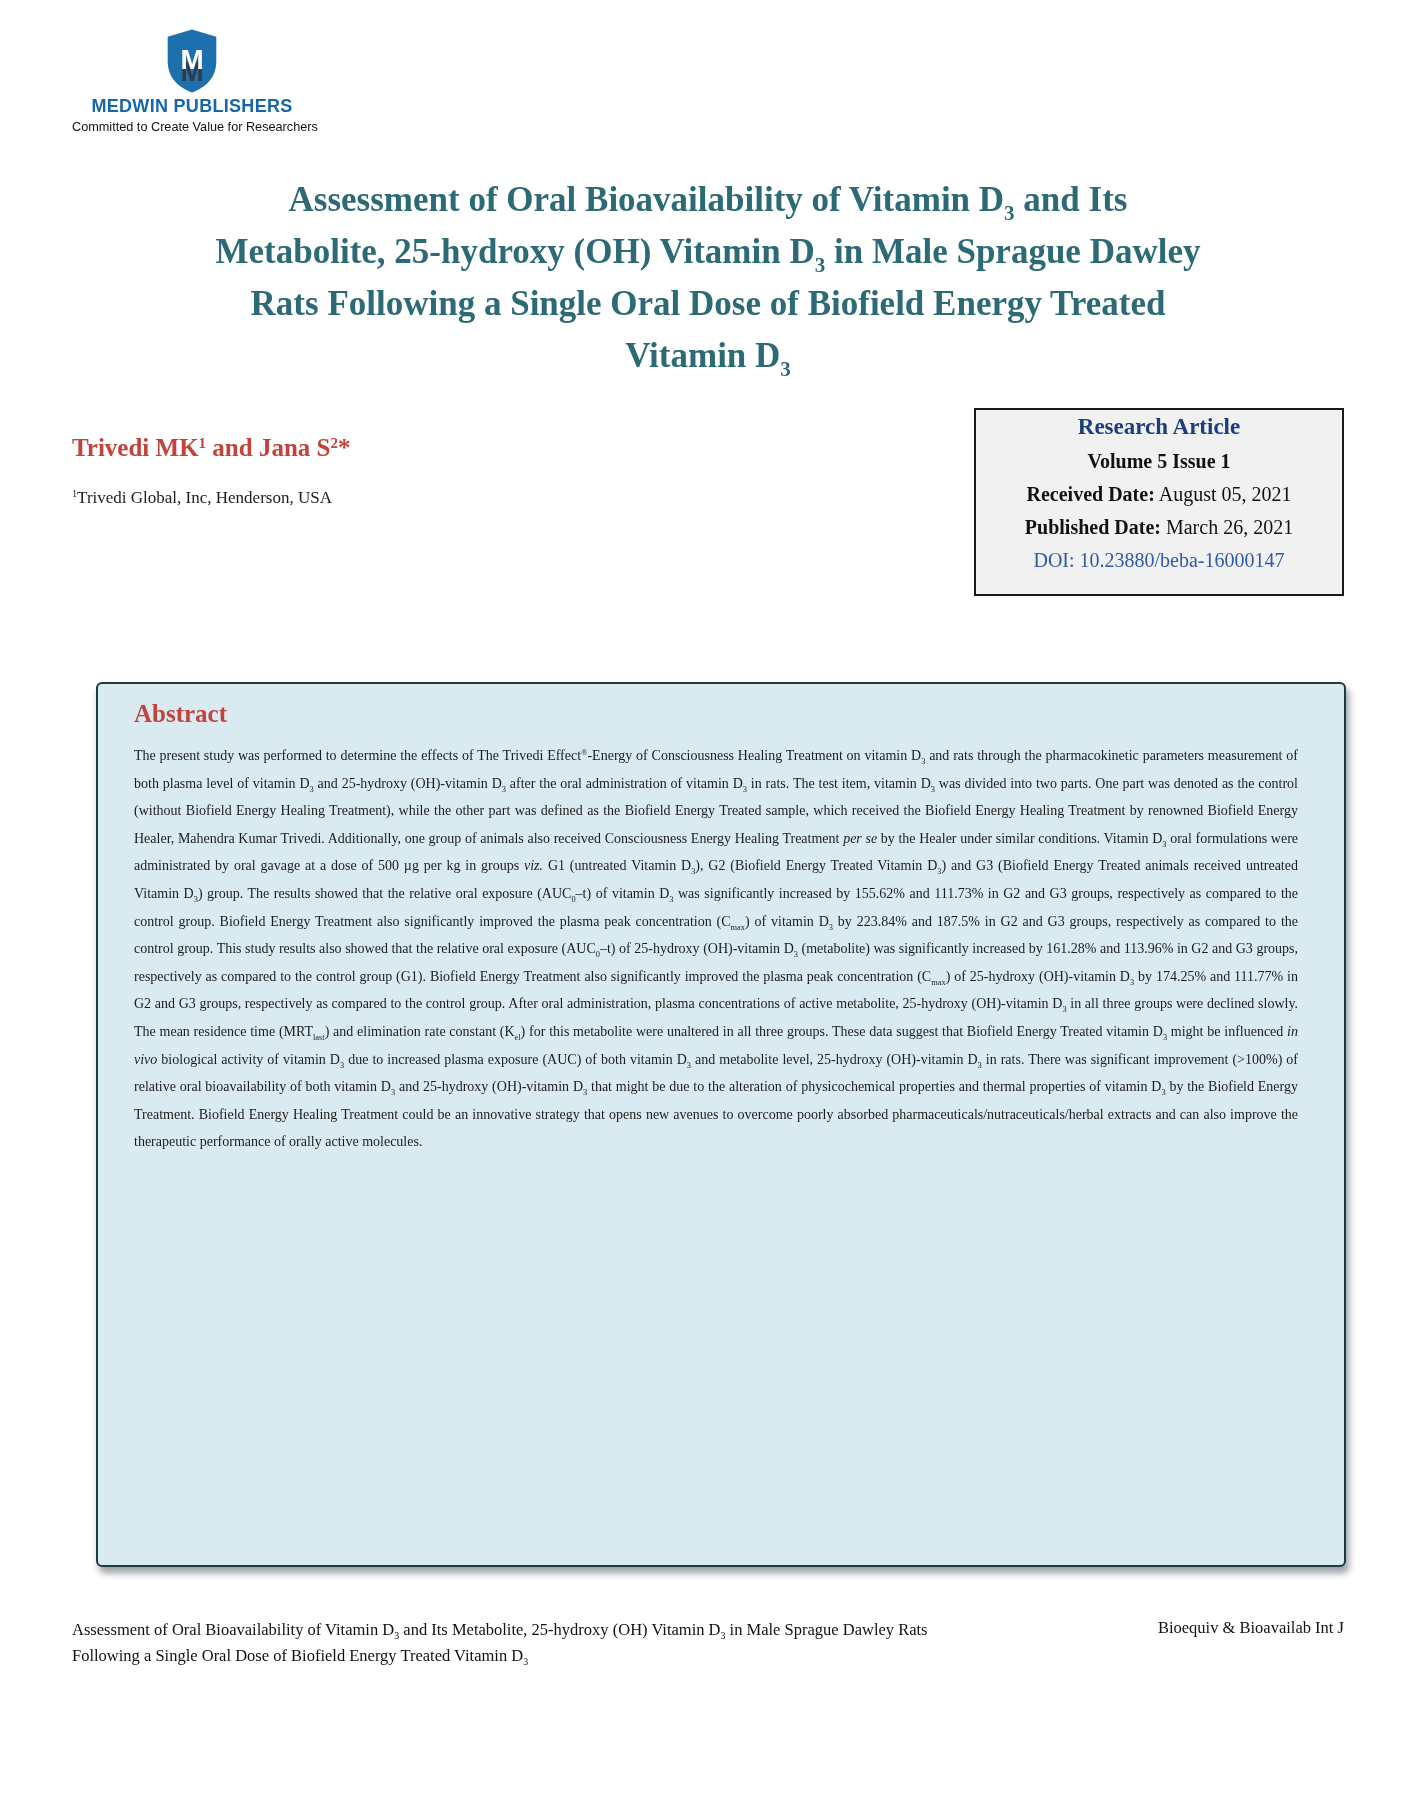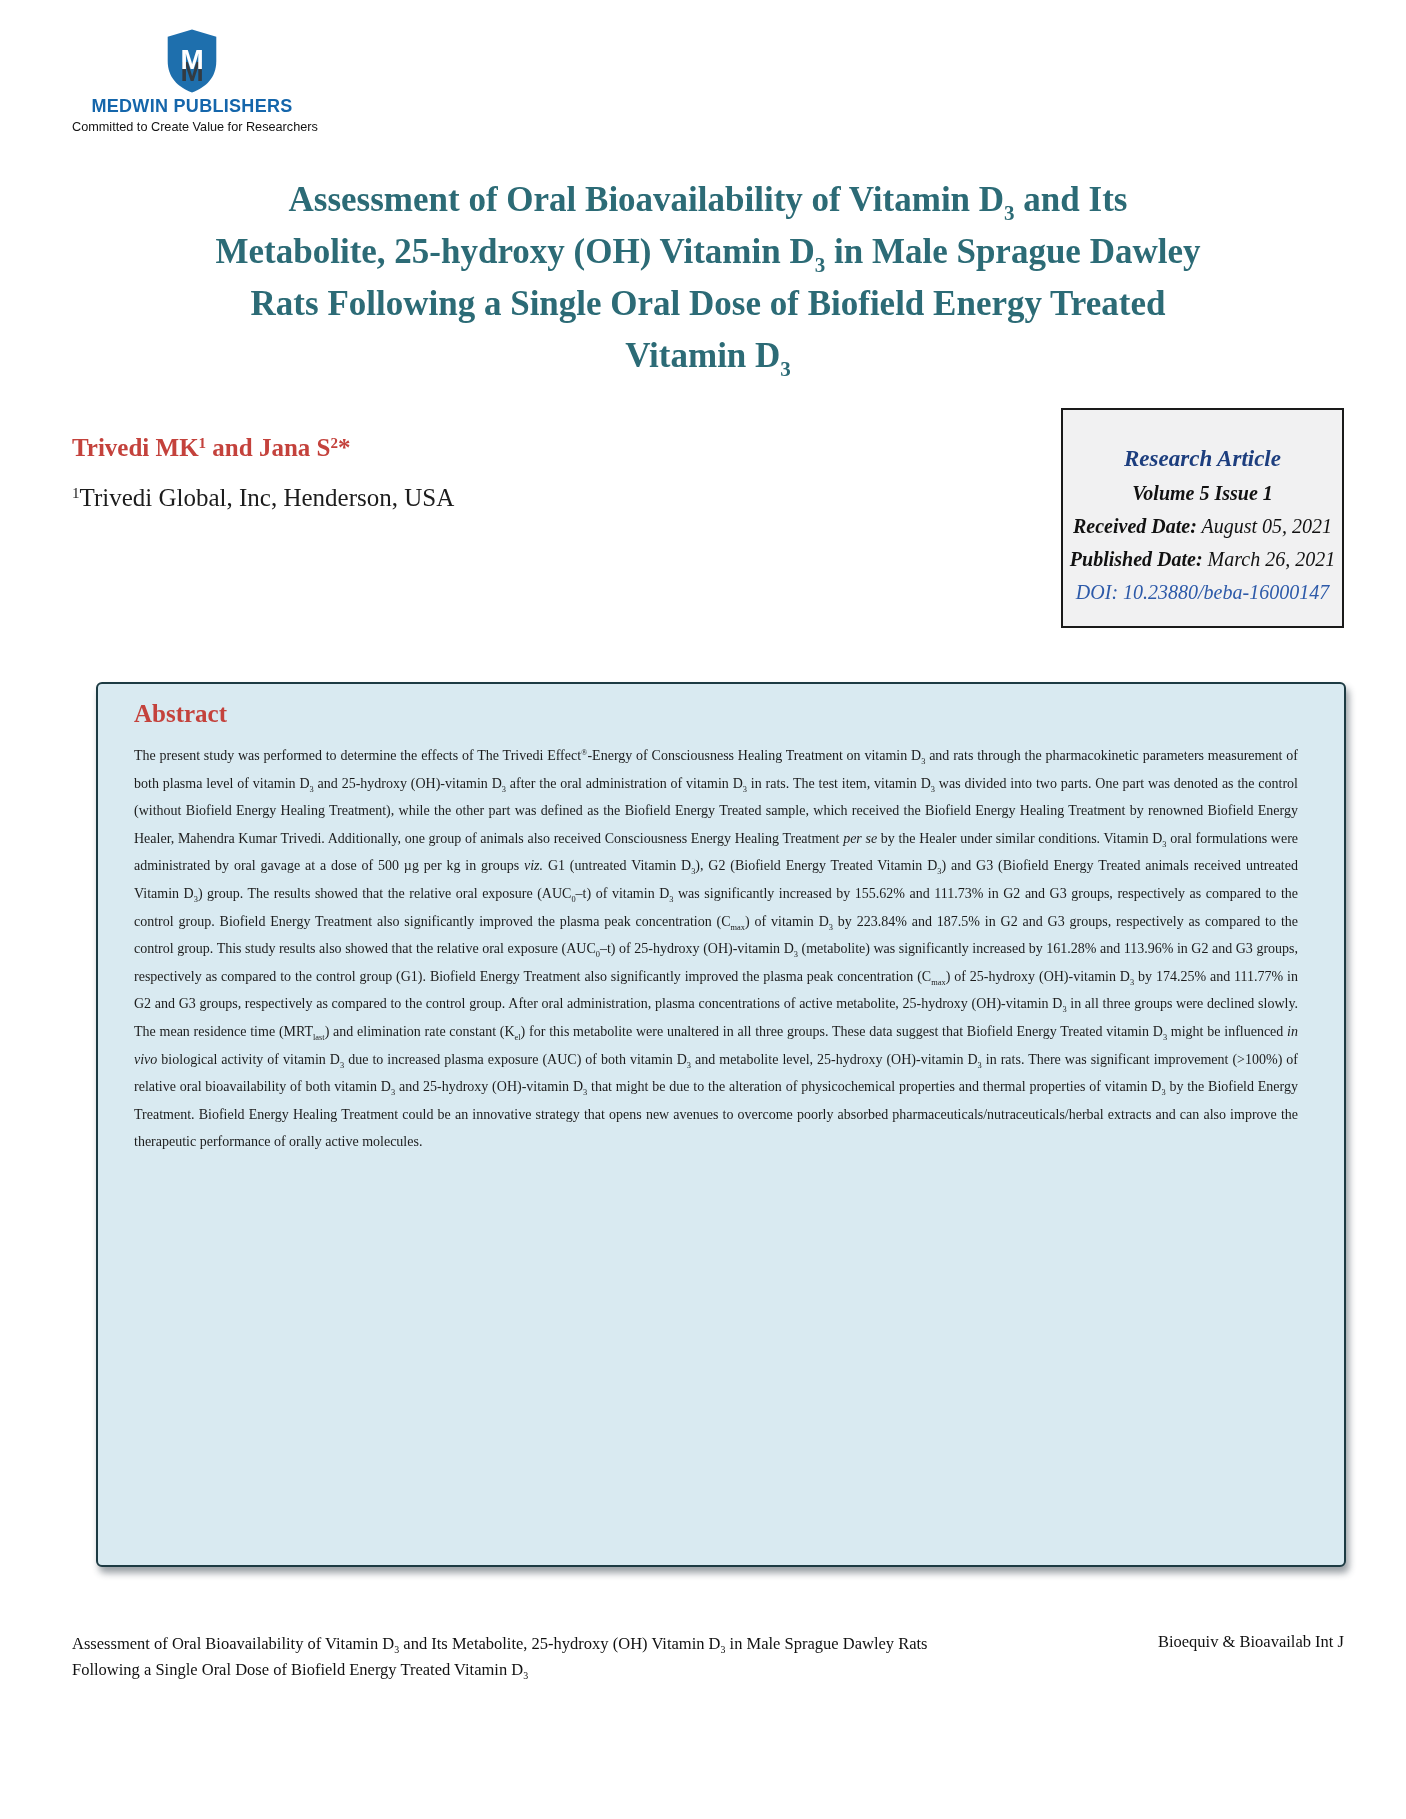--- a/index.html
+++ b/index.html
@@ -45,38 +45,37 @@
     color: #2c6b76;
     font-weight: bold;
     font-size: 35px;
     line-height: 52px;
   }
 
   
   .author-section { margin-top: 26px; min-height: 250px; }
   .info-box {
     float: right;
-    width: 283px;
+    width: 370px;
     margin-left: 20px;
     margin-bottom: 14px;
     background: #f1f1f2;
     border: 2px solid #1a1a1a;
     text-align: center;
-    padding: 36px 6px 22px 6px;
+    padding: 4px 6px 22px 6px;
     display: grid;
     row-gap: 10px;
-    font-style: italic;
   }
   .info-type { color: #1d3e7e; font-weight: bold; font-size: 23px; }
   .info-line { font-size: 20px; color: #111; }
   .info-line b { font-weight: bold; }
   .info-doi { font-size: 20px; color: #2d5aa9; cursor: pointer; }
 
   .authors-line { color: #c4423c; font-weight: bold; font-size: 25px; padding-top: 26px; }
-  .affiliations { margin-top: 20px; font-size: 25px; line-height: 31px; }
+  .affiliations { margin-top: 20px; font-size: 17px; line-height: 31px; }
   .corresponding { margin-top: 36px; font-size: 20.5px; line-height: 36px; text-align: justify; }
   .corresponding b { font-weight: bold; }
 
   
   .abstract-panel {
     clear: both;
     margin-top: 24px;
     margin-left: 24px;
     margin-right: -2px;
     background: #d9eaf1;
@@ -92,21 +91,21 @@
     font-size: 14px;
     line-height: 27.6px;
     text-align: justify;
     color: #1c1c1c;
   }
   .keywords-line { margin-top: 30px; font-size: 20.5px; line-height: 31px; text-align: justify; }
   .keywords-label { color: #c4423c; font-weight: bold; font-size: 21.5px; }
 
   
   .footer {
-    margin-top: 64px;
+    margin-top: 50px;
     display: flex;
     align-items: flex-start;
     justify-content: space-between;
   }
   .running-title { width: 905px; font-size: 16.5px; line-height: 26px; color: #111; }
   .journal-short { font-size: 16.5px; color: #111; white-space: nowrap; padding-top: 1px; }
 </style>
 </head>
 <body>
 

